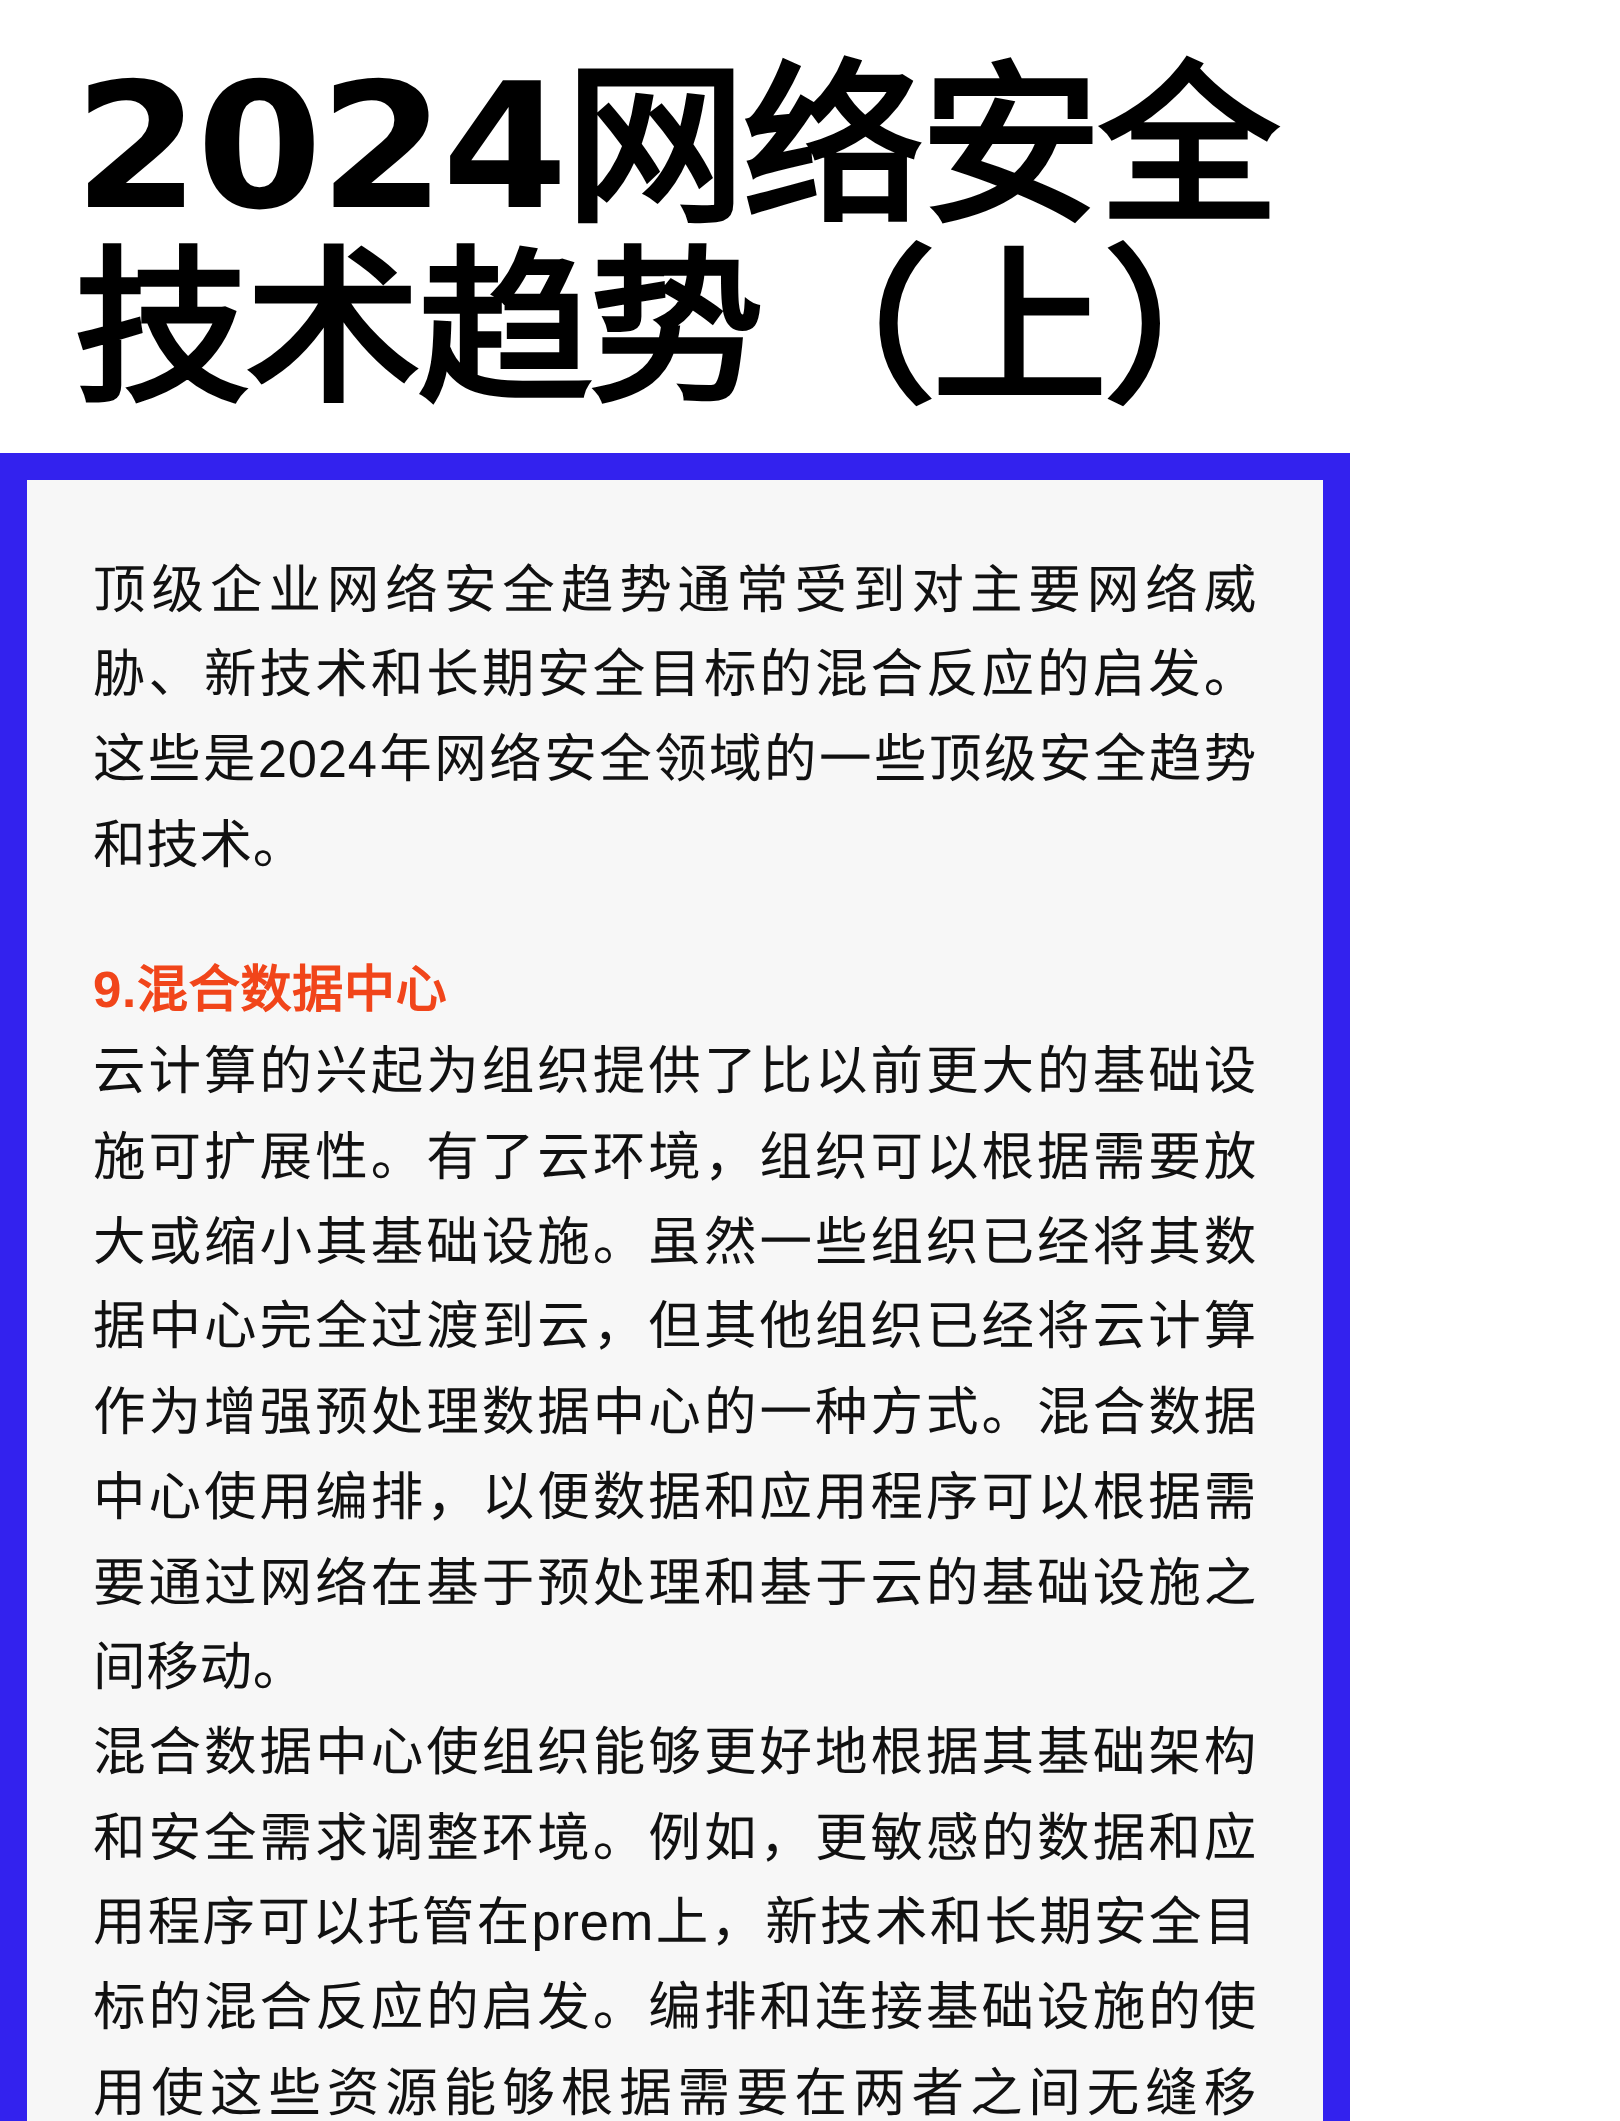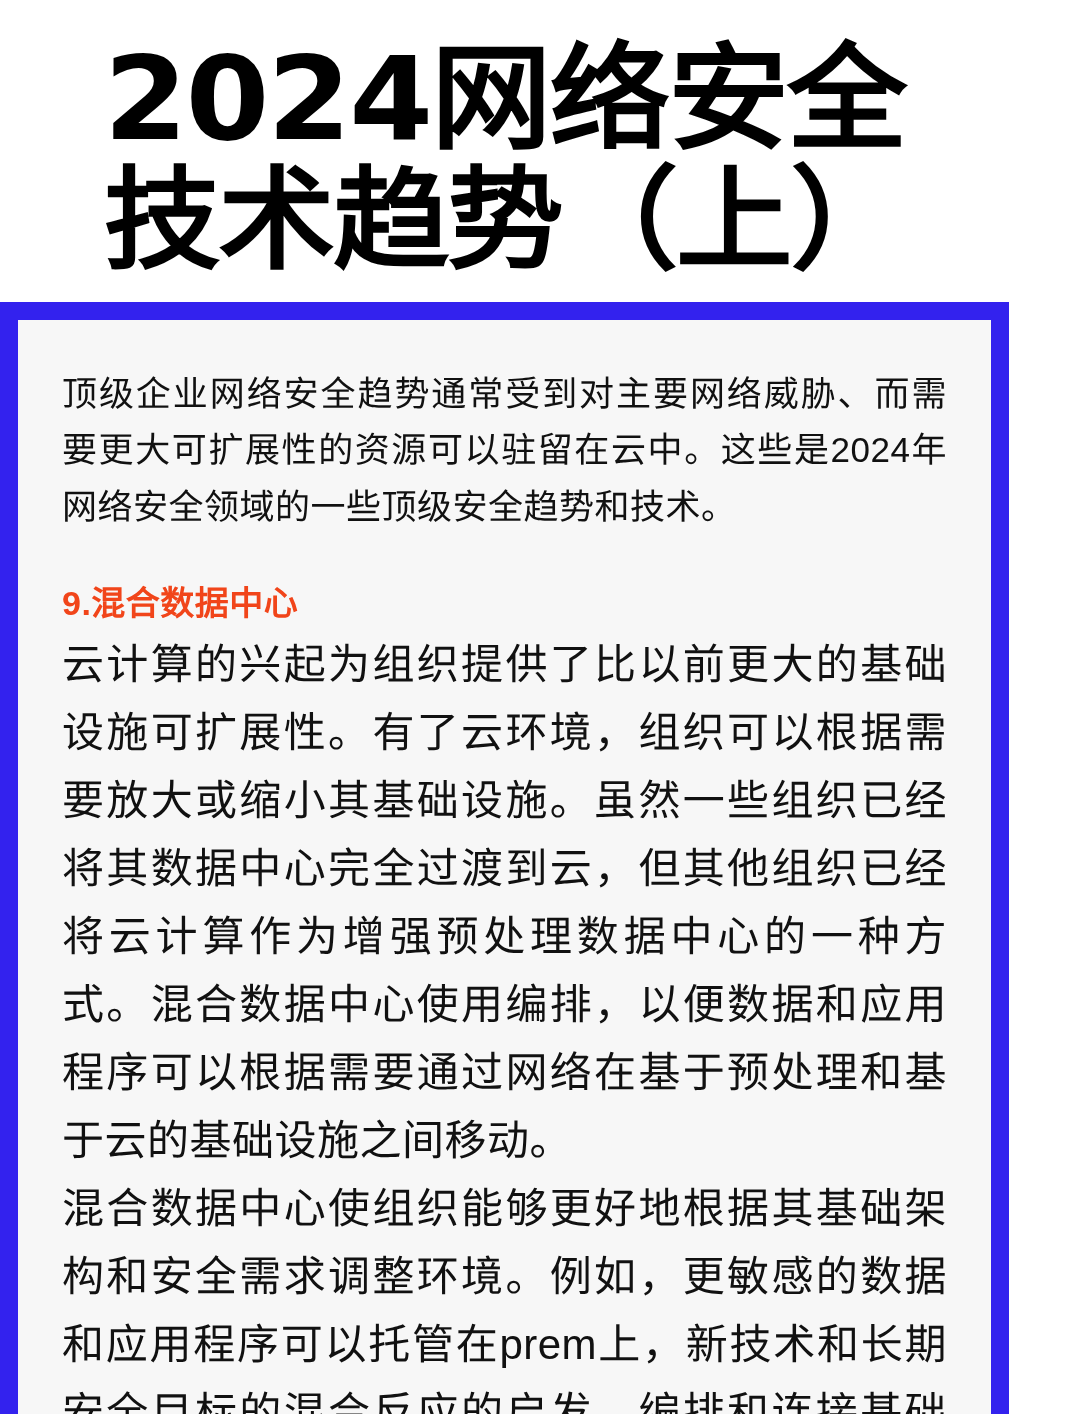--- a/index.html
+++ b/index.html
@@ -8,21 +8,21 @@
     background: #ffffff;
   }
   body {
     width: 1080px;
     height: 1414px;
     font-family: "Liberation Sans", "DejaVu Sans", sans-serif;
     overflow: hidden;
   }
   .page {
     position: relative;
-    width: 1009px;
+    width: 900px;
     height: 1414px;
     background: #ffffff;
     box-sizing: border-box;
     display: flex;
     flex-direction: column;
   }
   
   .title-block {
     padding: 38px 0 22px 0;
     text-align: center;
@@ -73,21 +73,21 @@
     text-align: justify;
   }
   .section-heading {
     font-size: 34px;
     font-weight: 700;
     color: #f1451a;
     margin: 0 0 6px 0;
     letter-spacing: 0.5px;
   }
   .body-para {
-    font-size: 42px;
+    font-size: 35px;
     line-height: 1.62;
     color: #111111;
     letter-spacing: 0.5px;
     margin: 0;
     text-align: justify;
   }
   .body-para + .body-para {
     margin-top: 0px;
   }
 </style>
@@ -97,21 +97,21 @@
 <div class="page">
 
   <div class="title-block">
     <span class="title-line line1">2024网络安全</span>
     <span class="title-line line2">技术趋势（上）</span>
   </div>
 
   <div class="frame">
     <div class="paper">
 
-      <p class="intro">顶级企业网络安全趋势通常受到对主要网络威胁、而需要更大可扩展性的资源可以驻留在云中。这些是2024年网络安全领域的一些顶级安全趋势和技术。</p>
+      <p class="intro">顶级企业网络安全趋势通常受到对主要网络威胁、新技术和长期安全目标的混合反应的启发。这些是2024年网络安全领域的一些顶级安全趋势和技术。</p>
 
       <h2 class="section-heading">9.混合数据中心</h2>
 
       <p class="body-para">云计算的兴起为组织提供了比以前更大的基础设施可扩展性。有了云环境，组织可以根据需要放大或缩小其基础设施。虽然一些组织已经将其数据中心完全过渡到云，但其他组织已经将云计算作为增强预处理数据中心的一种方式。混合数据中心使用编排，以便数据和应用程序可以根据需要通过网络在基于预处理和基于云的基础设施之间移动。</p>
 
       <p class="body-para">混合数据中心使组织能够更好地根据其基础架构和安全需求调整环境。例如，更敏感的数据和应用程序可以托管在prem上，新技术和长期安全目标的混合反应的启发。编排和连接基础设施的使用使这些资源能够根据需要在两者之间无缝移动。</p>
 
     </div>
   </div>
 

